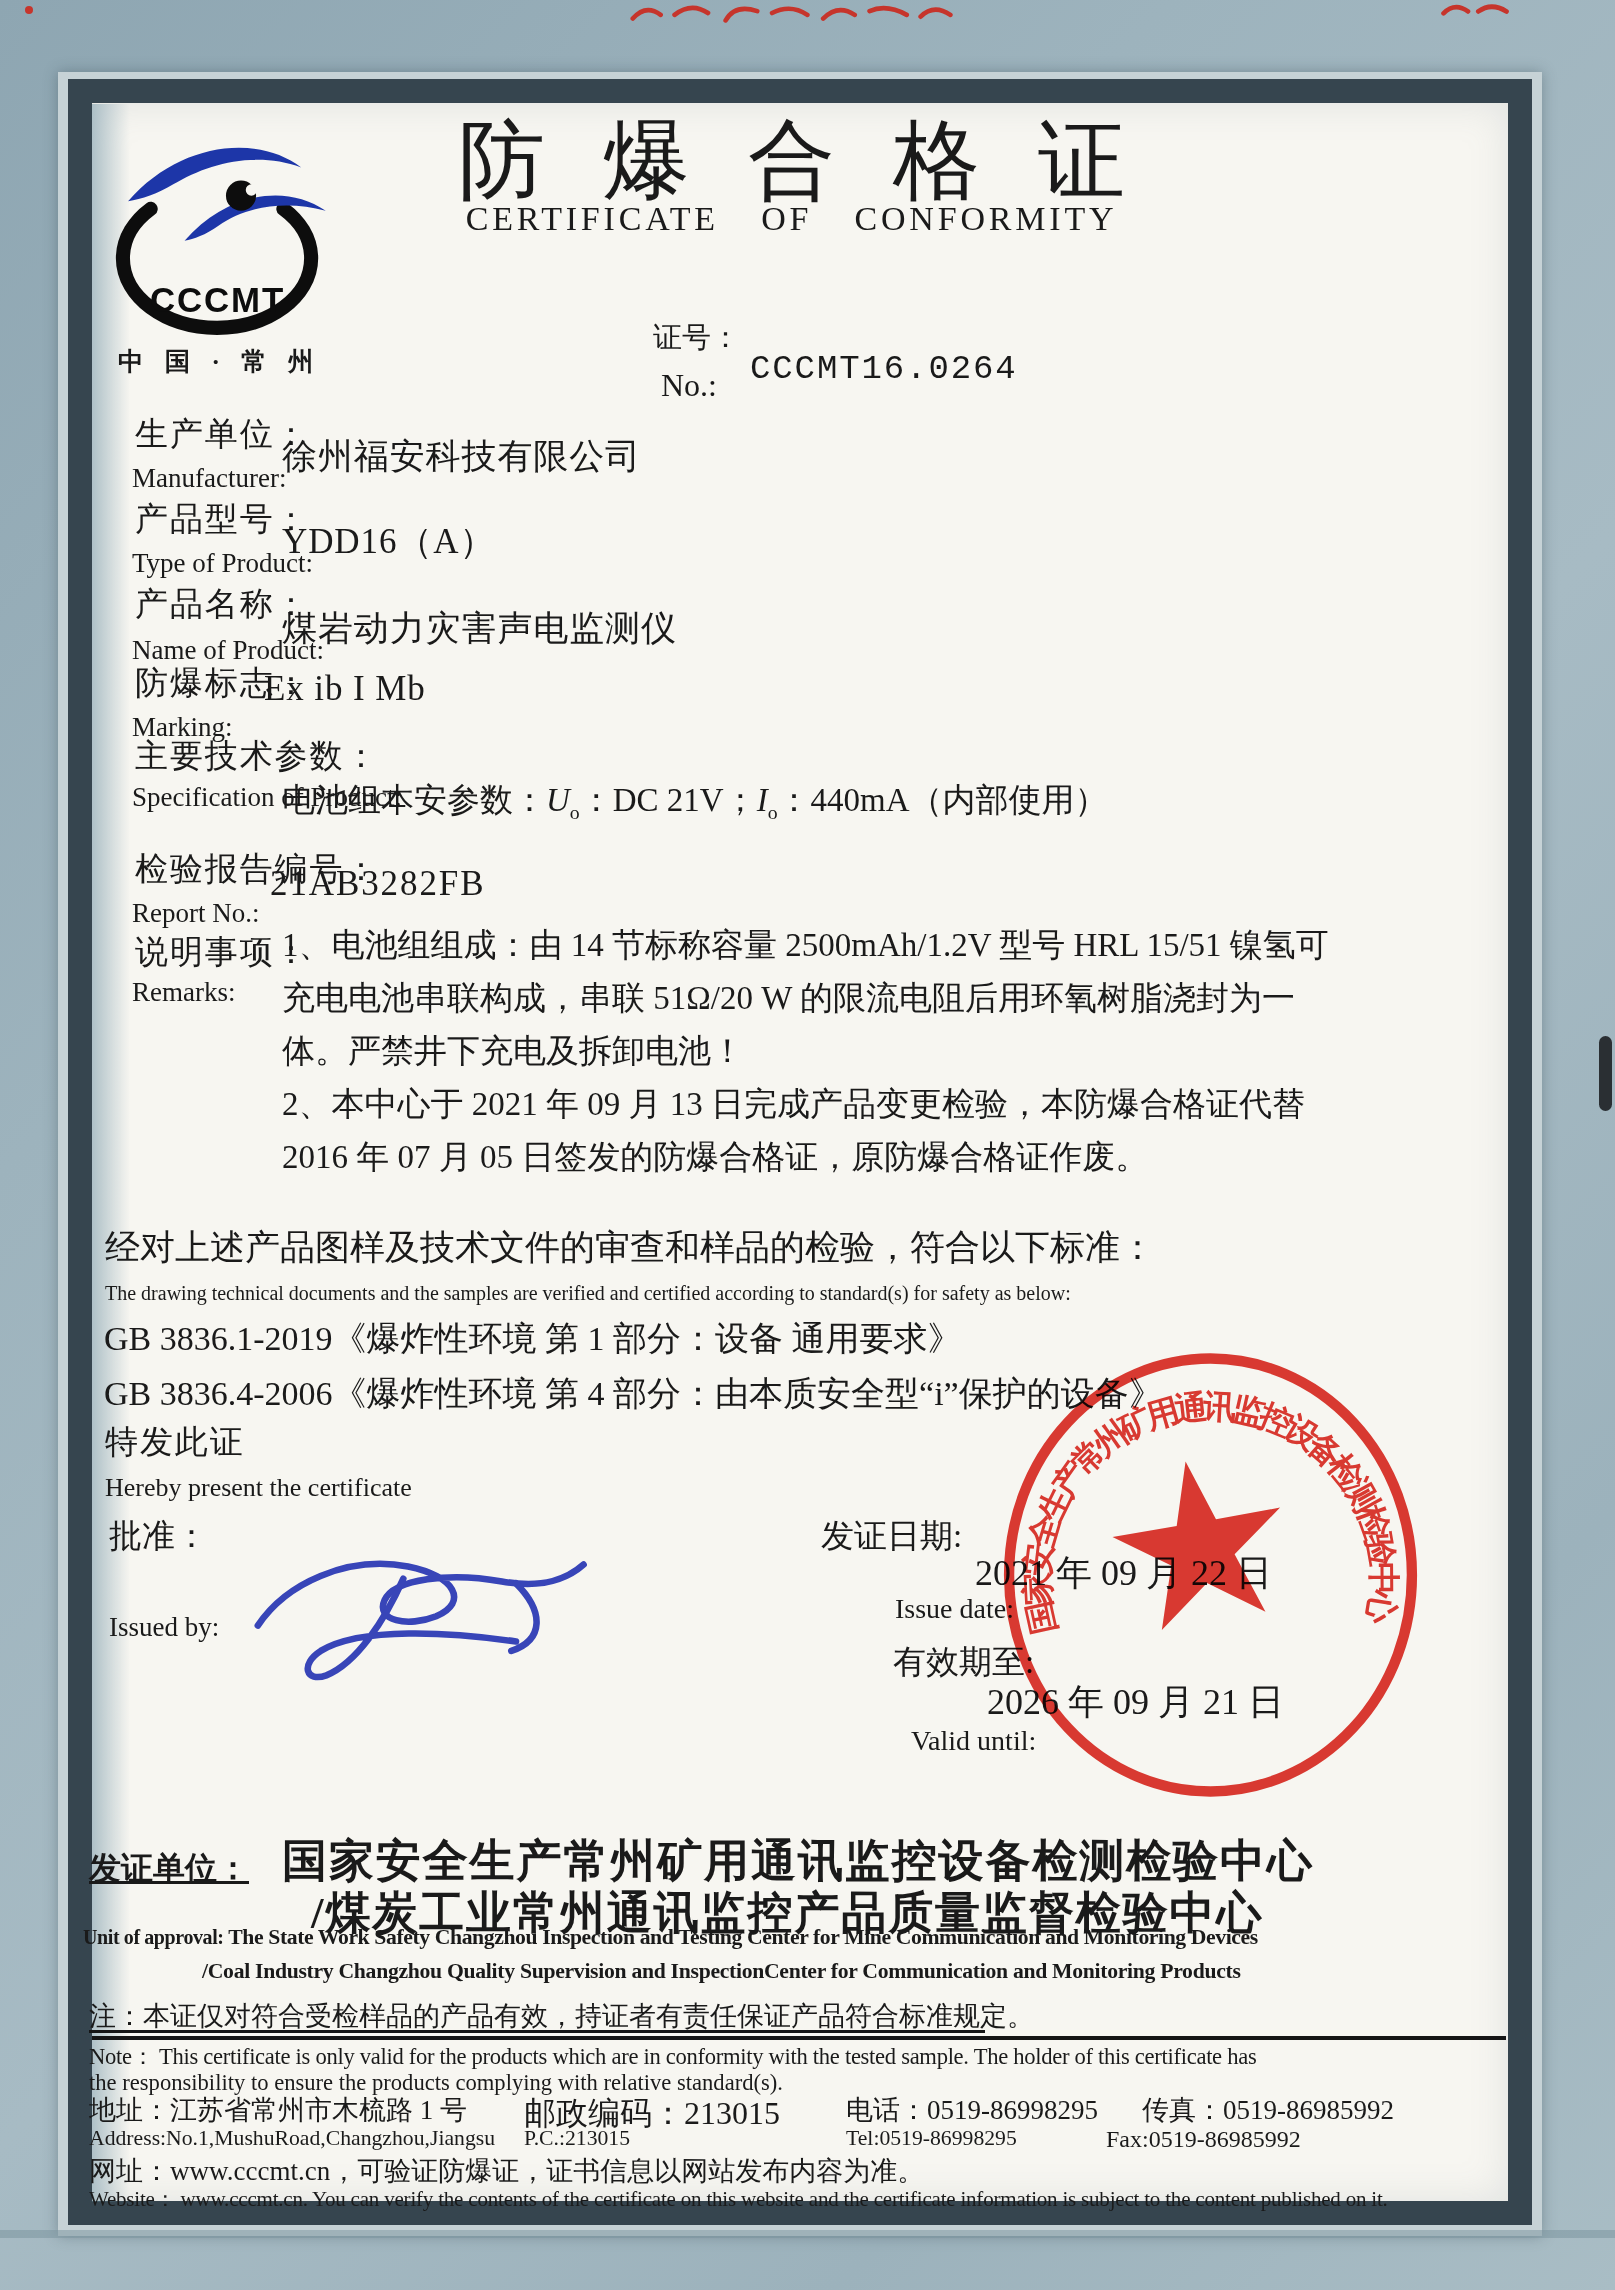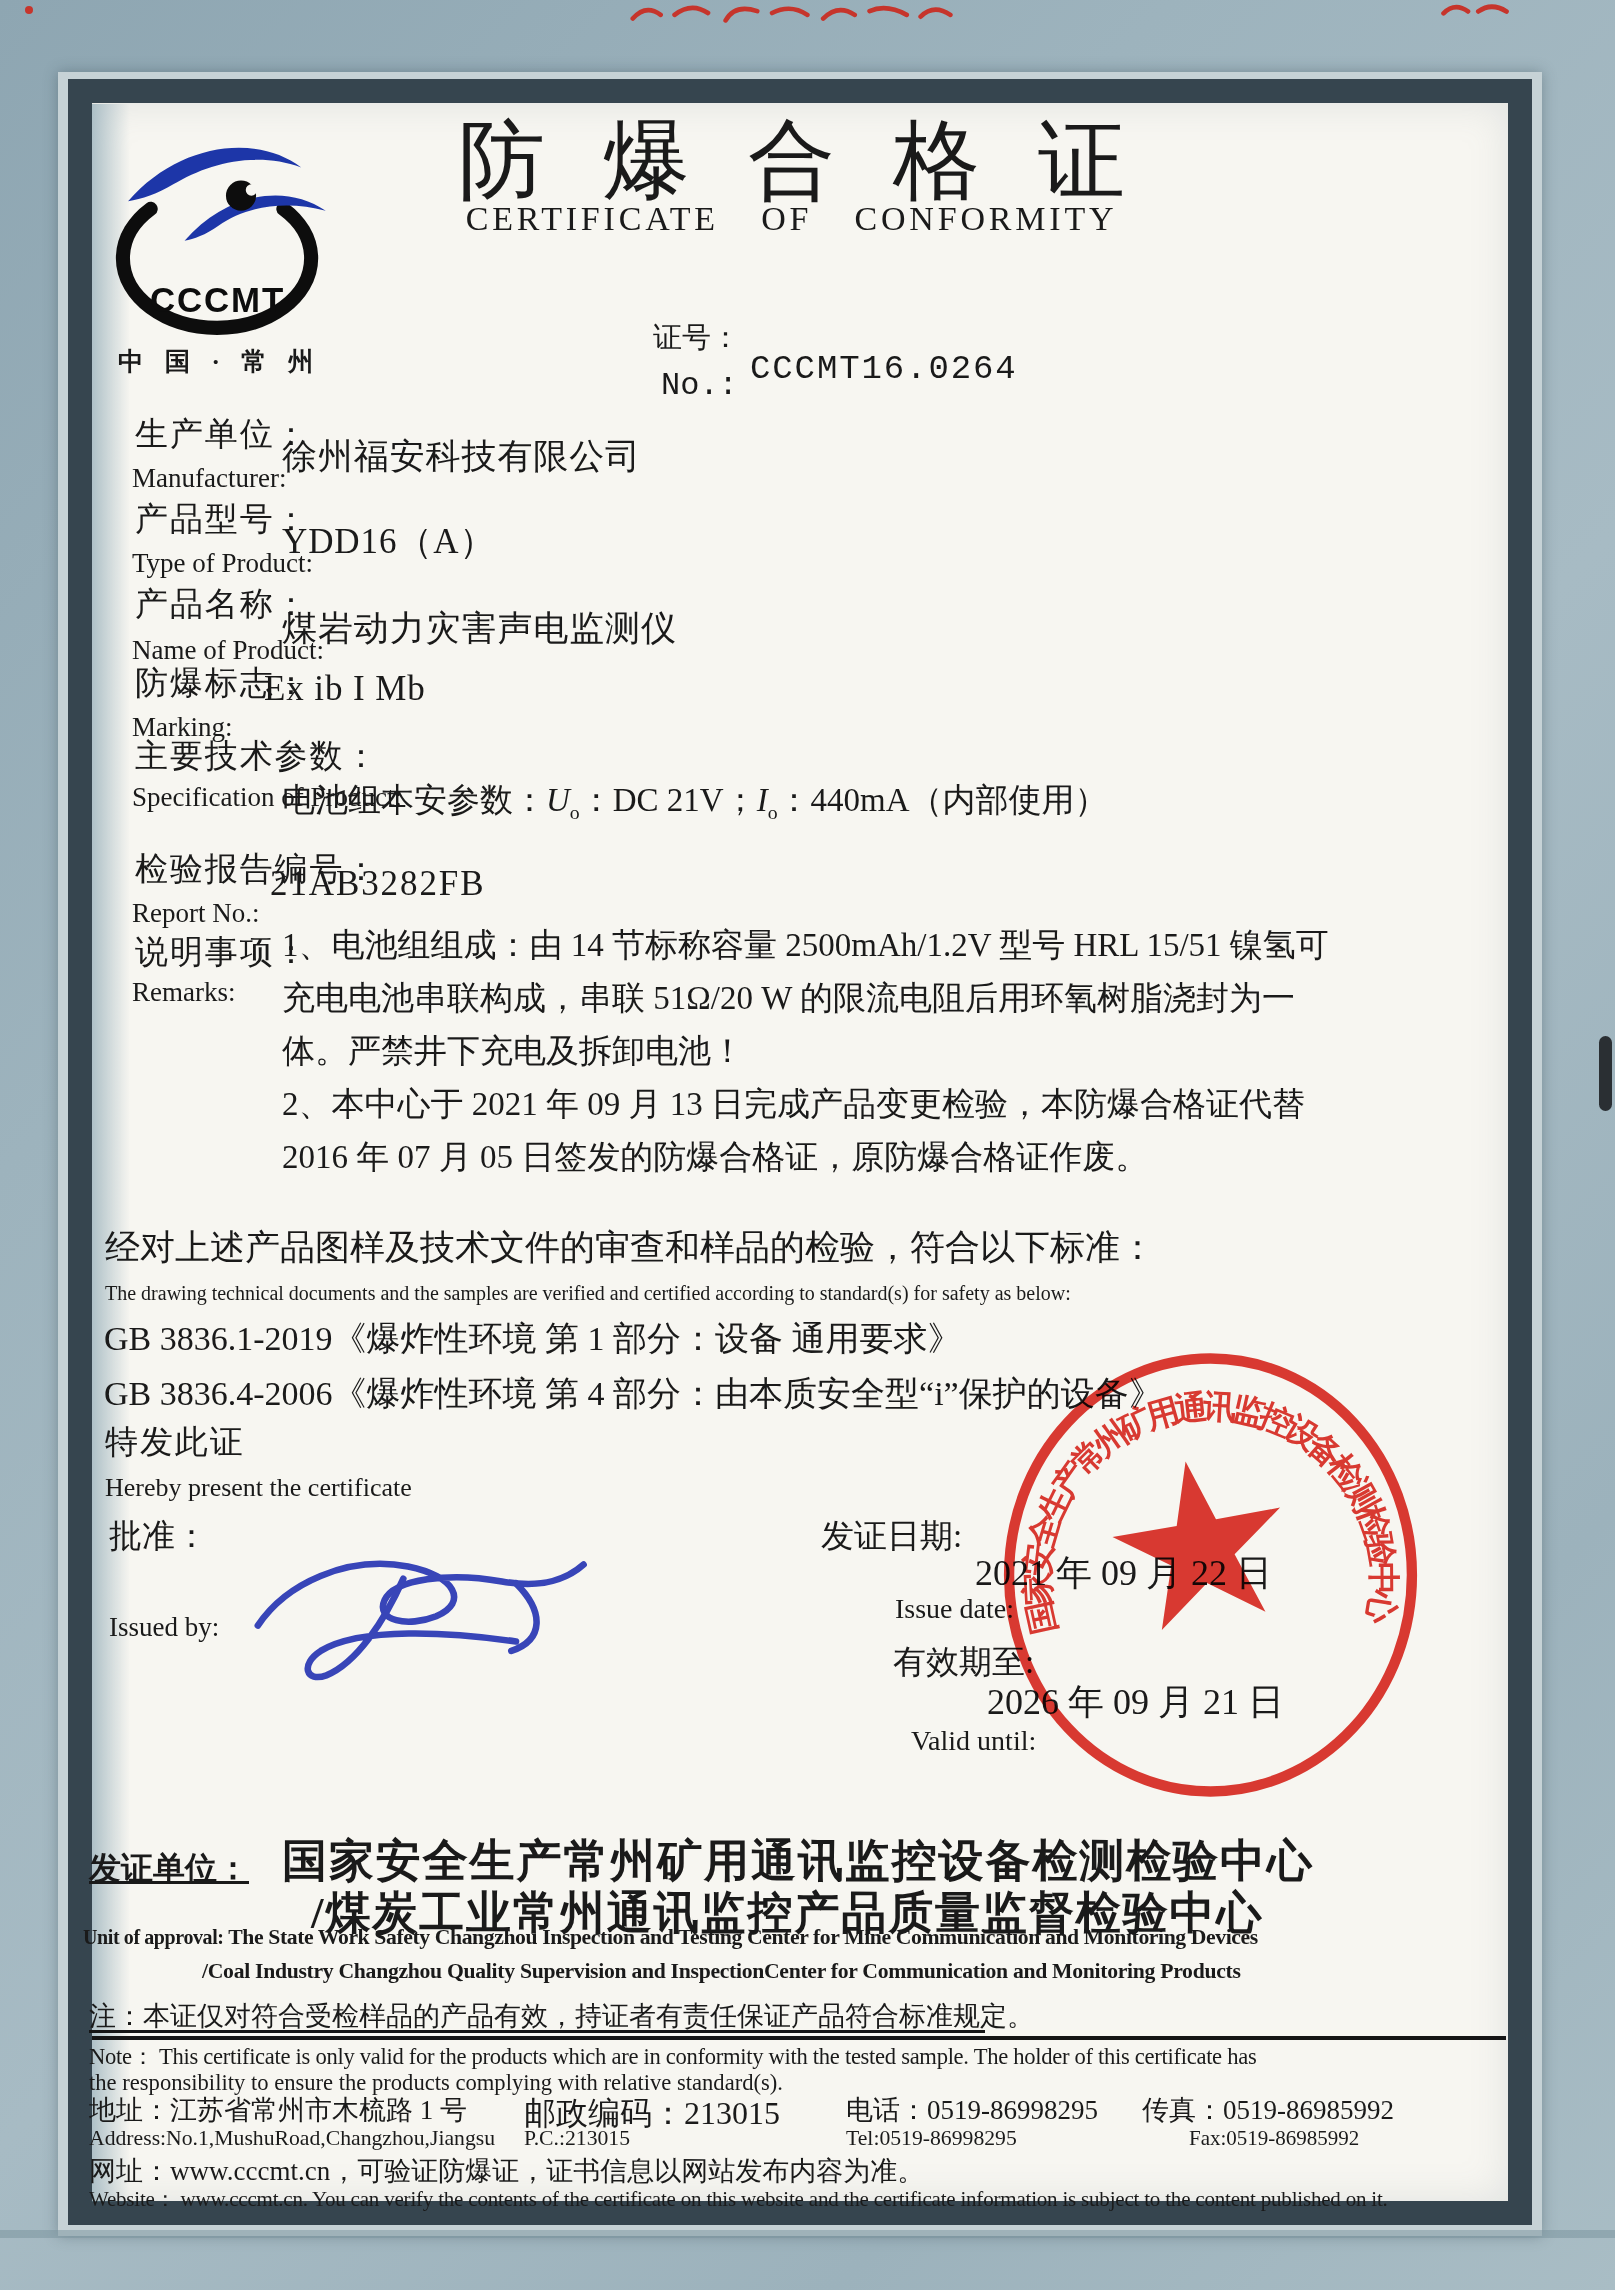--- a/index.html
+++ b/index.html
@@ -45,21 +45,21 @@
   <circle cx="156" cy="74" r="16" fill="#0d0d0d"></circle>
   <circle cx="167" cy="68" r="6" fill="#f7f6f1"></circle>
   <text x="131" y="198" text-anchor="middle" font-family="Liberation Sans, DejaVu Sans, sans-serif" font-weight="800" font-size="37" letter-spacing="2" fill="#0d0d0d">CCCMT</text>
 </svg>
 <div class="a zh" style="left:102px;top:345px;width:235px;text-align:center;font-size:25.4px;font-weight:bold;letter-spacing:7.5px;">中 国 · 常 州</div>
 
 <div class="a zh" style="left:377px;top:102px;width:829px;text-align:center;font-size:87px;letter-spacing:58px;text-indent:58px;white-space:nowrap;">防爆合格证</div>
 <div class="a en" style="left:377px;top:200px;width:829px;text-align:center;font-size:34px;letter-spacing:3.8px;word-spacing:30px;white-space:nowrap;">CERTIFICATE OF CONFORMITY</div>
 
 <div class="a zh" style="left:653px;top:318px;font-size:29px;">证号：</div>
-<div class="a en" style="left:661px;top:367px;font-size:32px;font-family:Liberation Mono, monospace;">No.:</div>
+<div class="a en" style="left:661px;top:367px;font-size:32px;">No.:</div>
 <div class="a en" style="left:750px;top:350px;font-size:34px;letter-spacing:1.9px;font-family:'Liberation Mono','DejaVu Sans Mono',monospace;">CCCMT16.0264</div>
 
 <div class="a zh lbl-zh" style="left:135px;top:412px;">生产单位：</div>
 <div class="a en lbl-en" style="left:132px;top:463px;">Manufacturer:</div>
 <div class="a zh val" style="left:282px;top:433px;">徐州福安科技有限公司</div>
 
 <div class="a zh lbl-zh" style="left:135px;top:497px;">产品型号：</div>
 <div class="a en lbl-en" style="left:132px;top:548px;">Type of Product:</div>
 <div class="a zh val" style="left:282px;top:518px;">YDD16（A）</div>
 
@@ -144,19 +144,19 @@
 <div class="a en" style="left:89px;top:2070px;font-size:22.6px;">the responsibility to ensure the products complying with relative standard(s).</div>
 
 <div class="a zh" style="left:89px;top:2092px;font-size:27px;white-space:nowrap;">地址：江苏省常州市木梳路 1 号</div>
 <div class="a zh" style="left:524px;top:2092px;font-size:32px;white-space:nowrap;">邮政编码：213015</div>
 <div class="a zh" style="left:846px;top:2092px;font-size:27px;white-space:nowrap;">电话：0519-86998295</div>
 <div class="a zh" style="left:1142px;top:2092px;font-size:27px;white-space:nowrap;">传真：0519-86985992</div>
 
 <div class="a en" style="left:89px;top:2126px;font-size:21.7px;white-space:nowrap;">Address:No.1,MushuRoad,Changzhou,Jiangsu</div>
 <div class="a en" style="left:524px;top:2126px;font-size:21.7px;white-space:nowrap;">P.C.:213015</div>
 <div class="a en" style="left:846px;top:2126px;font-size:21.7px;white-space:nowrap;">Tel:0519-86998295</div>
-<div class="a en" style="left:1189px;top:2126px;font-size:21px;white-space:nowrap;">Fax:0519-86985992</div>
+<div class="a en" style="left:1106px;top:2126px;font-size:24px;white-space:nowrap;">Fax:0519-86985992</div>
 
 <div class="a zh" style="left:89px;top:2153px;font-size:27px;white-space:nowrap;">网址：www.cccmt.cn，可验证防爆证，证书信息以网站发布内容为准。</div>
 <div class="a en" style="left:89px;top:2185px;font-size:21px;letter-spacing:-0.2px;white-space:nowrap;">Website： www.cccmt.cn. You can verify the contents of the certificate on this website and the certificate information is subject to the content published on it.</div>
 
 <div class="a bottom-streak"></div>
 
 
 </body></html>

